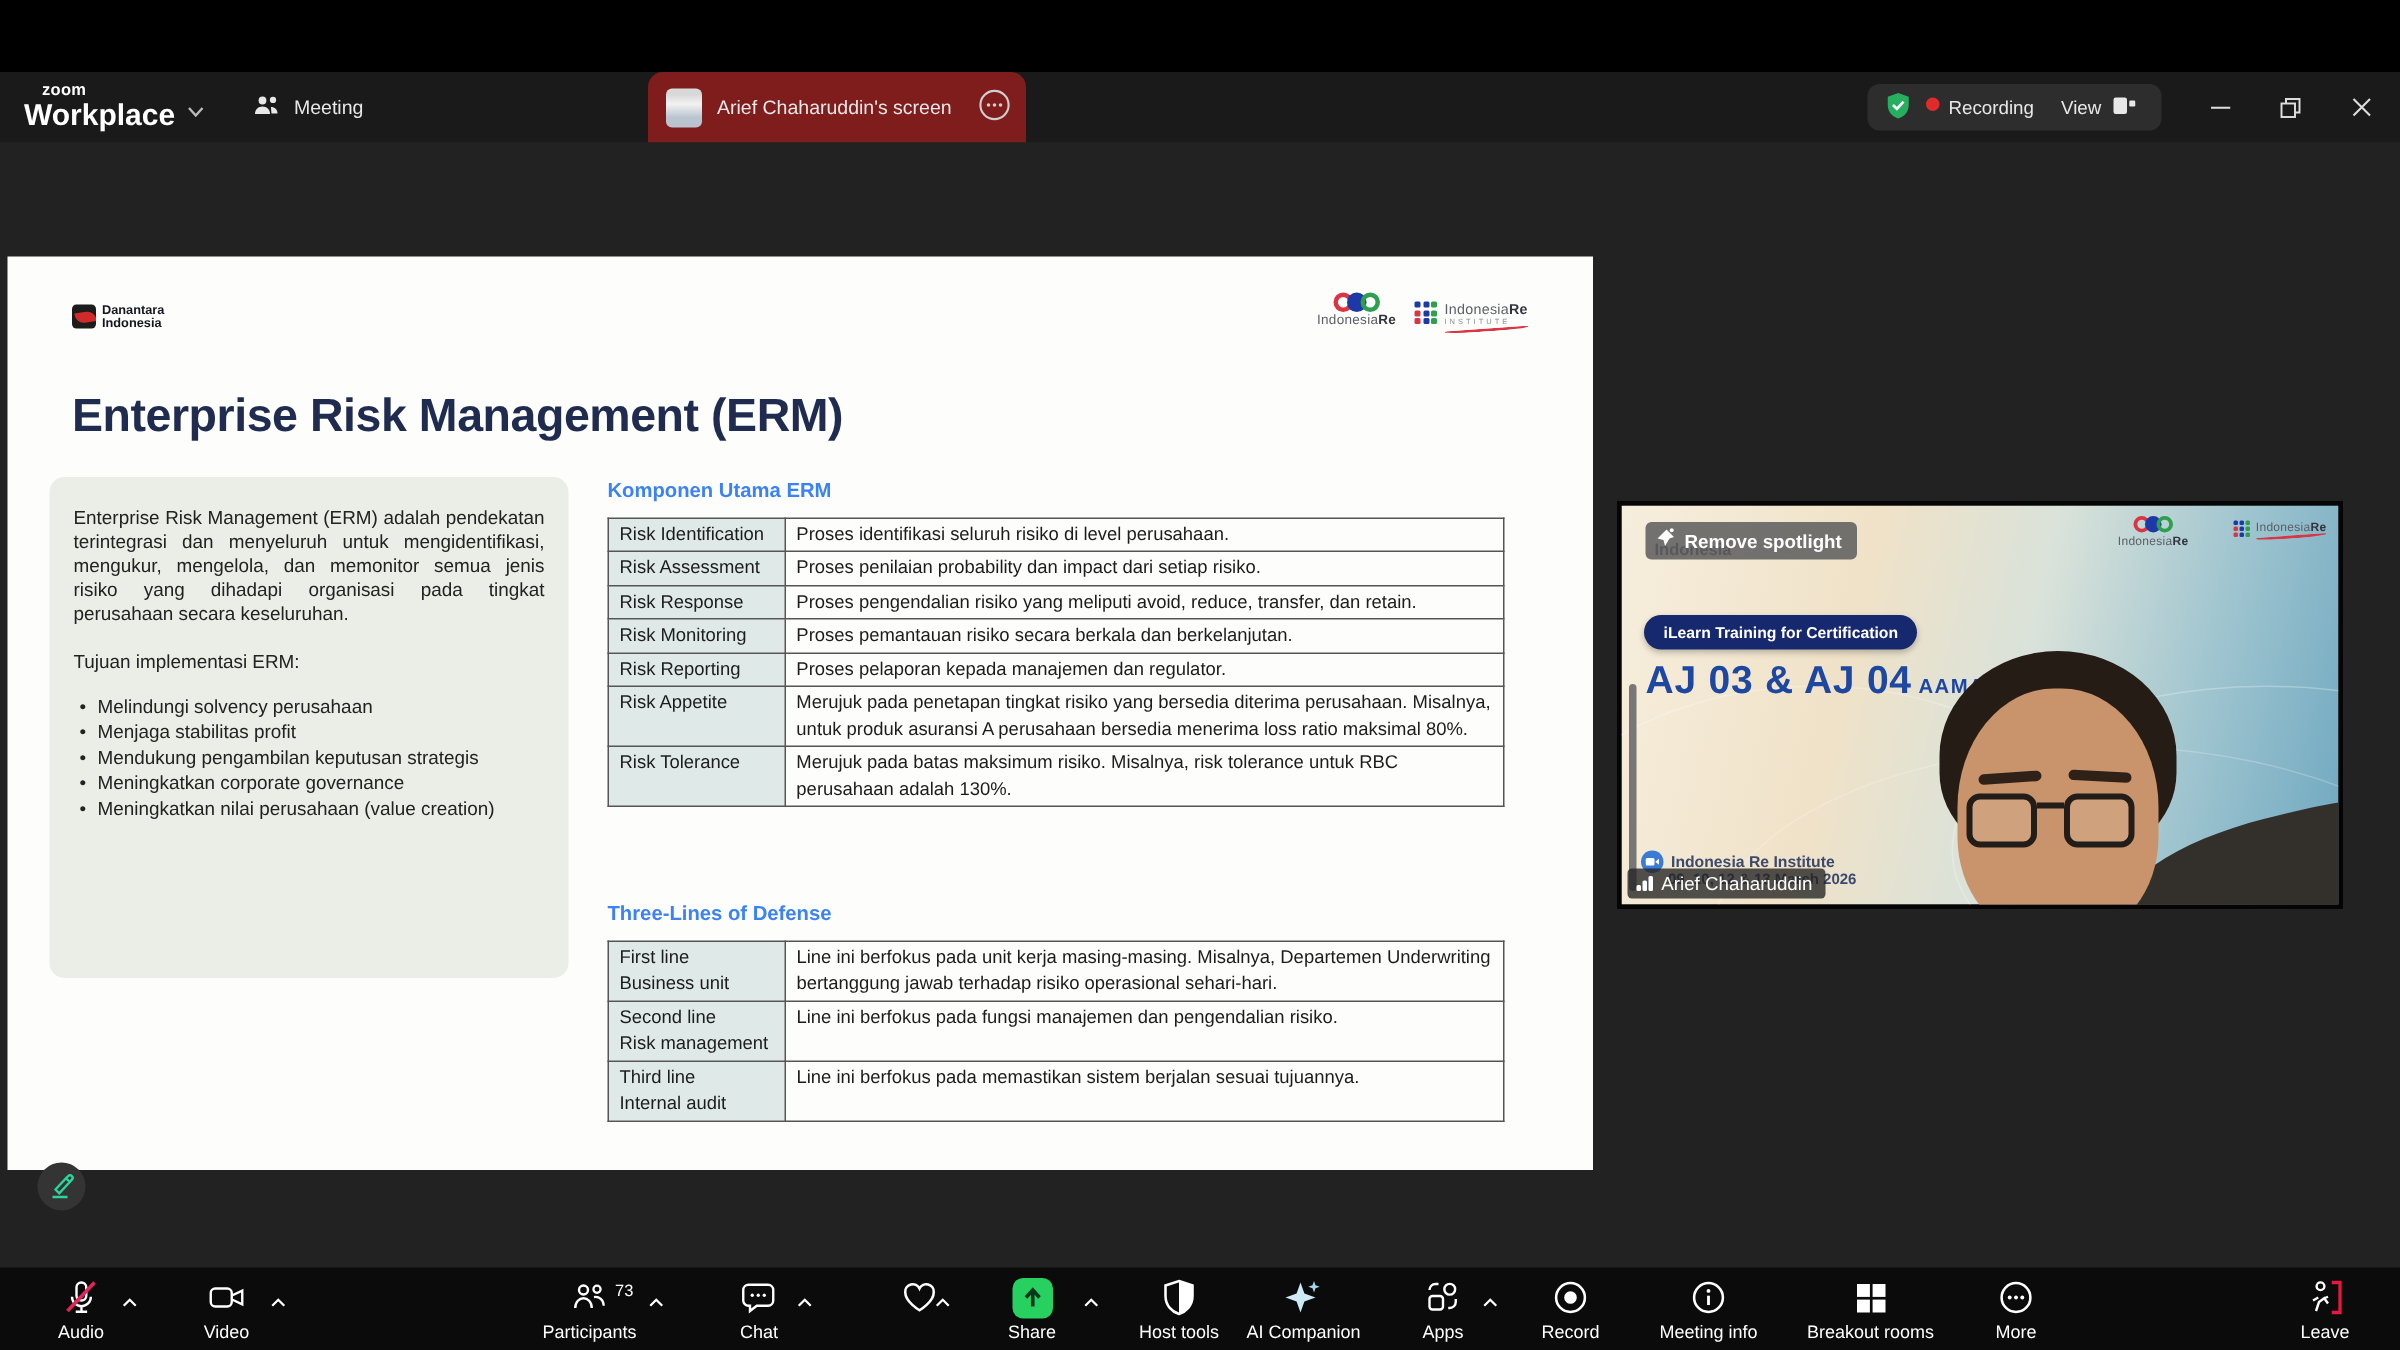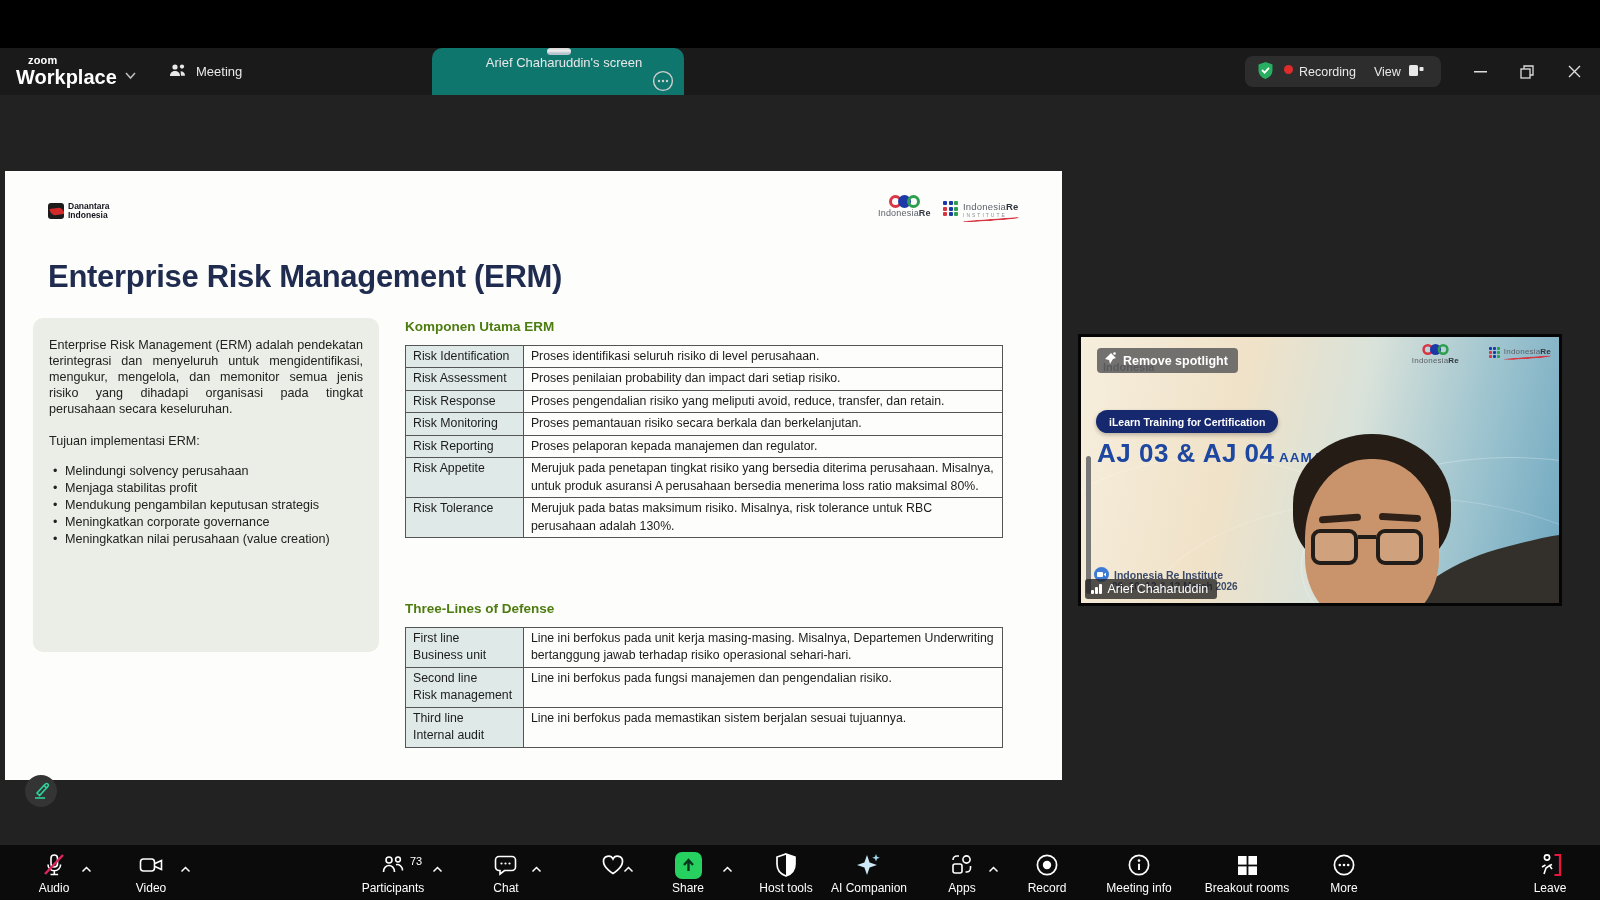--- a/index.html
+++ b/index.html
@@ -7,34 +7,34 @@
   body { font-family:"Liberation Sans", sans-serif; }
   #screen { position:relative; width:1600px; height:900px; overflow:hidden; background:#232323;margin-top:48px; }
   .abs { position:absolute; }
 
   
   .titlebar { position:absolute; left:0; top:0; width:1600px; height:47px; background:#1a1a1a; }
   .brand { position:absolute; left:16px; top:6px; color:#fff; }
   .brand .b1 { font-size:11px; font-weight:700; letter-spacing:.2px; margin-left:12px; }
   .brand .b2 { font-size:20px; font-weight:700; }
   .tab { position:absolute; top:0; height:47px; display:flex; align-items:center; color:#e8e8e8; font-size:13px; }
-  .tab-active { background:#0f766e; border-radius:10px 10px 0 0;flex-direction:column; }
+  .tab-active { background:#7f1d1d; border-radius:10px 10px 0 0; }
   .pillbox { position:absolute; top:8px; height:31px; background:#2d2d2d; border-radius:8px; display:flex; align-items:center; color:#e8e8e8; font-size:12.5px; }
   .winbtn { position:absolute; top:0; width:46px; height:47px; display:flex; align-items:center; justify-content:center; color:#dedede; }
 
   
   .main-bg { position:absolute; left:0; top:47px; width:1600px; height:750px; background:#222223; }
   .slide { position:absolute; left:5px; top:123px; width:1057px; height:609px; background:#fdfdfc; color:#1a1a1a; }
   .slide-title { position:absolute; left:43px; top:88px; font-size:31px; font-weight:800; color:#1f2c4f; letter-spacing:-.3px; }
   .panel { position:absolute; left:28px; top:147px; width:346px; height:334px; background:#ebeee6; border-radius:10px; padding:20px 16px; font-size:12.6px; line-height:1.27; color:#222; }
   .panel p { text-align:justify; margin-bottom:16px; }
   .panel ul { list-style:none; margin-top:14px; }
   .panel li { padding-left:16px; position:relative; margin-bottom:1px; }
   .panel li::before { content:"•"; position:absolute; left:4px; }
-  .rcol-h { position:absolute; left:400px; font-size:13.5px; font-weight:700; color:#4d7c0f; }
+  .rcol-h { position:absolute; left:400px; font-size:13.5px; font-weight:700; color:#3b82f6; }
   .erm-table { position:absolute; left:400px; width:598px; border-collapse:collapse; font-size:12.3px; line-height:1.42; color:#1c1c1c; }
   .erm-table td { border:1px solid #555; padding:2px 7px; vertical-align:top; }
   .erm-table td.term { width:118px; background:#dfe9e8; }
   .annot-btn { position:absolute; left:25px; top:727px; width:32px; height:32px; border-radius:50%; background:#343434; display:flex; align-items:center; justify-content:center; }
 
   
   .dnt-logo { position:absolute; left:43px; top:31px; display:flex; gap:4px; align-items:center; }
   .dnt-mark { width:16px; height:16px; border-radius:3px; background:#1c1c1c; position:relative; overflow:hidden; }
   .dnt-mark::after { content:""; position:absolute; left:2px; top:5px; width:14px; height:7px; background:#d22a2a; border-radius:0 6px 0 6px; transform:rotate(-8deg); }
   .dnt-text { font-size:8.5px; font-weight:800; line-height:1.05; color:#15161f; }

